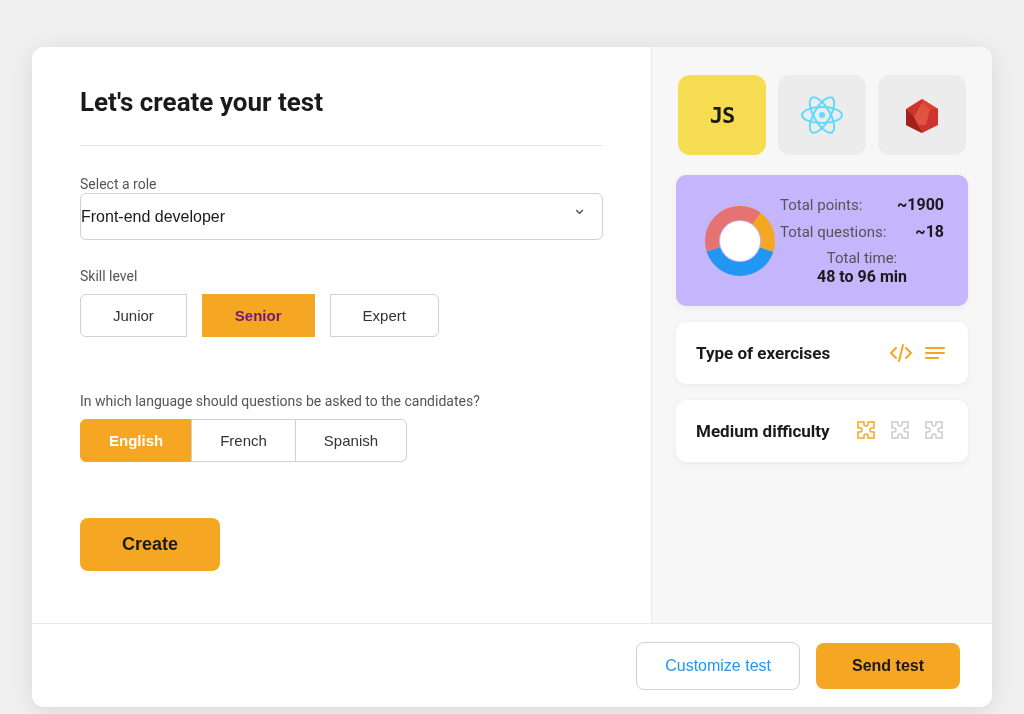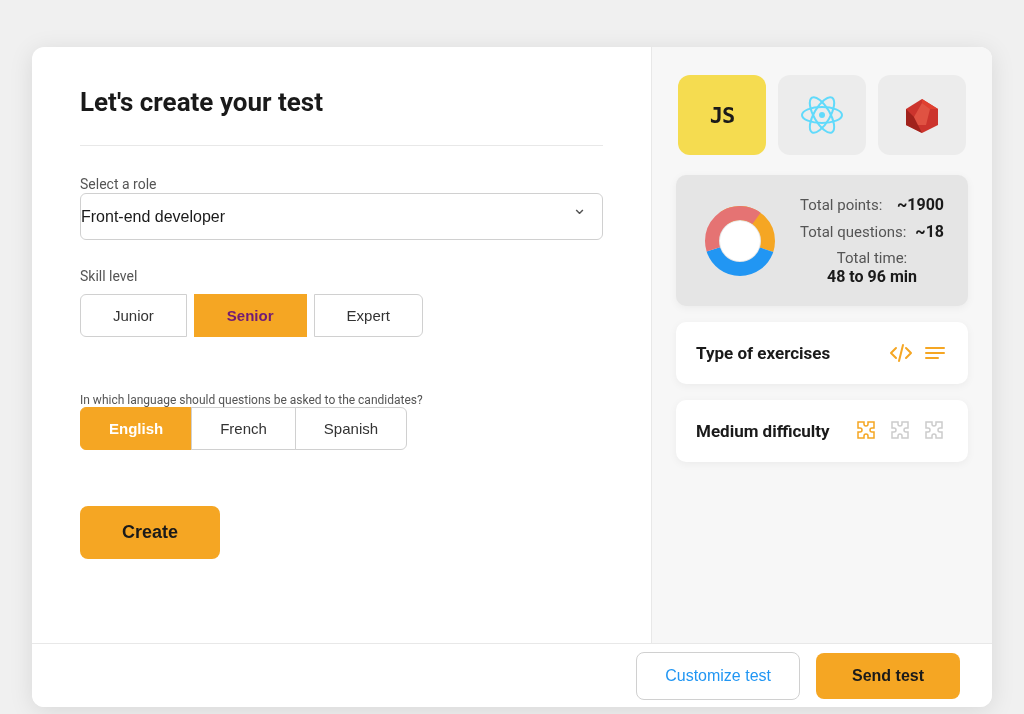--- a/index.html
+++ b/index.html
@@ -76,21 +76,21 @@
       right: 16px;
       top: 50%;
       transform: translateY(-50%);
       pointer-events: none;
       font-size: 18px;
       color: #555;
     }
     .skill-level-group {
       display: flex;
       margin-bottom: 28px;
-      gap: 8px;
+      gap: 16px;
     }
     .skill-btn {
       padding: 12px 32px;
       border: 1.5px solid #d0d0d0;
       background: white;
       font-size: 15px;
       cursor: pointer;
       color: #333;
       transition: all 0.15s;
     }
@@ -178,26 +178,25 @@
     }
     .js-icon {
       background: #f5dc50;
       font-weight: 900;
       font-size: 22px;
       color: #1a1a1a;
       font-family: monospace;
       letter-spacing: -1px;
     }
     .stats-card {
-      background: #e5e5e5;
+      background: #c4b5fd;
       border-radius: 10px;
       padding: 20px 24px;
       display: flex;
       align-items: center;
-      gap: 20px;
       box-shadow: 0 2px 8px rgba(0,0,0,0.05);
     }
     
     .donut-container {
       width: 80px;
       height: 80px;
       flex-shrink: 0;
     }
     .stats-info {
       flex: 1;
@@ -230,21 +229,21 @@
       display: flex;
       gap: 8px;
       align-items: center;
     }
     
     .bottom-bar {
       position: absolute;
       bottom: 0;
       left: 0;
       right: 0;
-      height: 64px;
+      height: 84px;
       background: white;
       border-top: 1px solid #e8e8e8;
       display: flex;
       align-items: center;
       justify-content: flex-end;
       padding: 0 32px;
       gap: 16px;
       border-radius: 0 0 12px 12px;
     }
     .customize-btn {
@@ -261,22 +260,23 @@
       padding: 14px 36px;
       background: #f5a623;
       border: none;
       border-radius: 8px;
       font-size: 16px;
       font-weight: 700;
       color: #1a1a1a;
       cursor: pointer;
     }
     .lang-question {
-      font-size: 12px;
+      font-size: 14px;
       color: #555;
+      margin-bottom: 10px;
     }
   </style>
 </head>
 <body>
 
 <div class="outer-wrapper">
   <div class="main-container">
 
     <div class="left-panel">
       <h1 class="panel-title">Let's create your test</h1>

